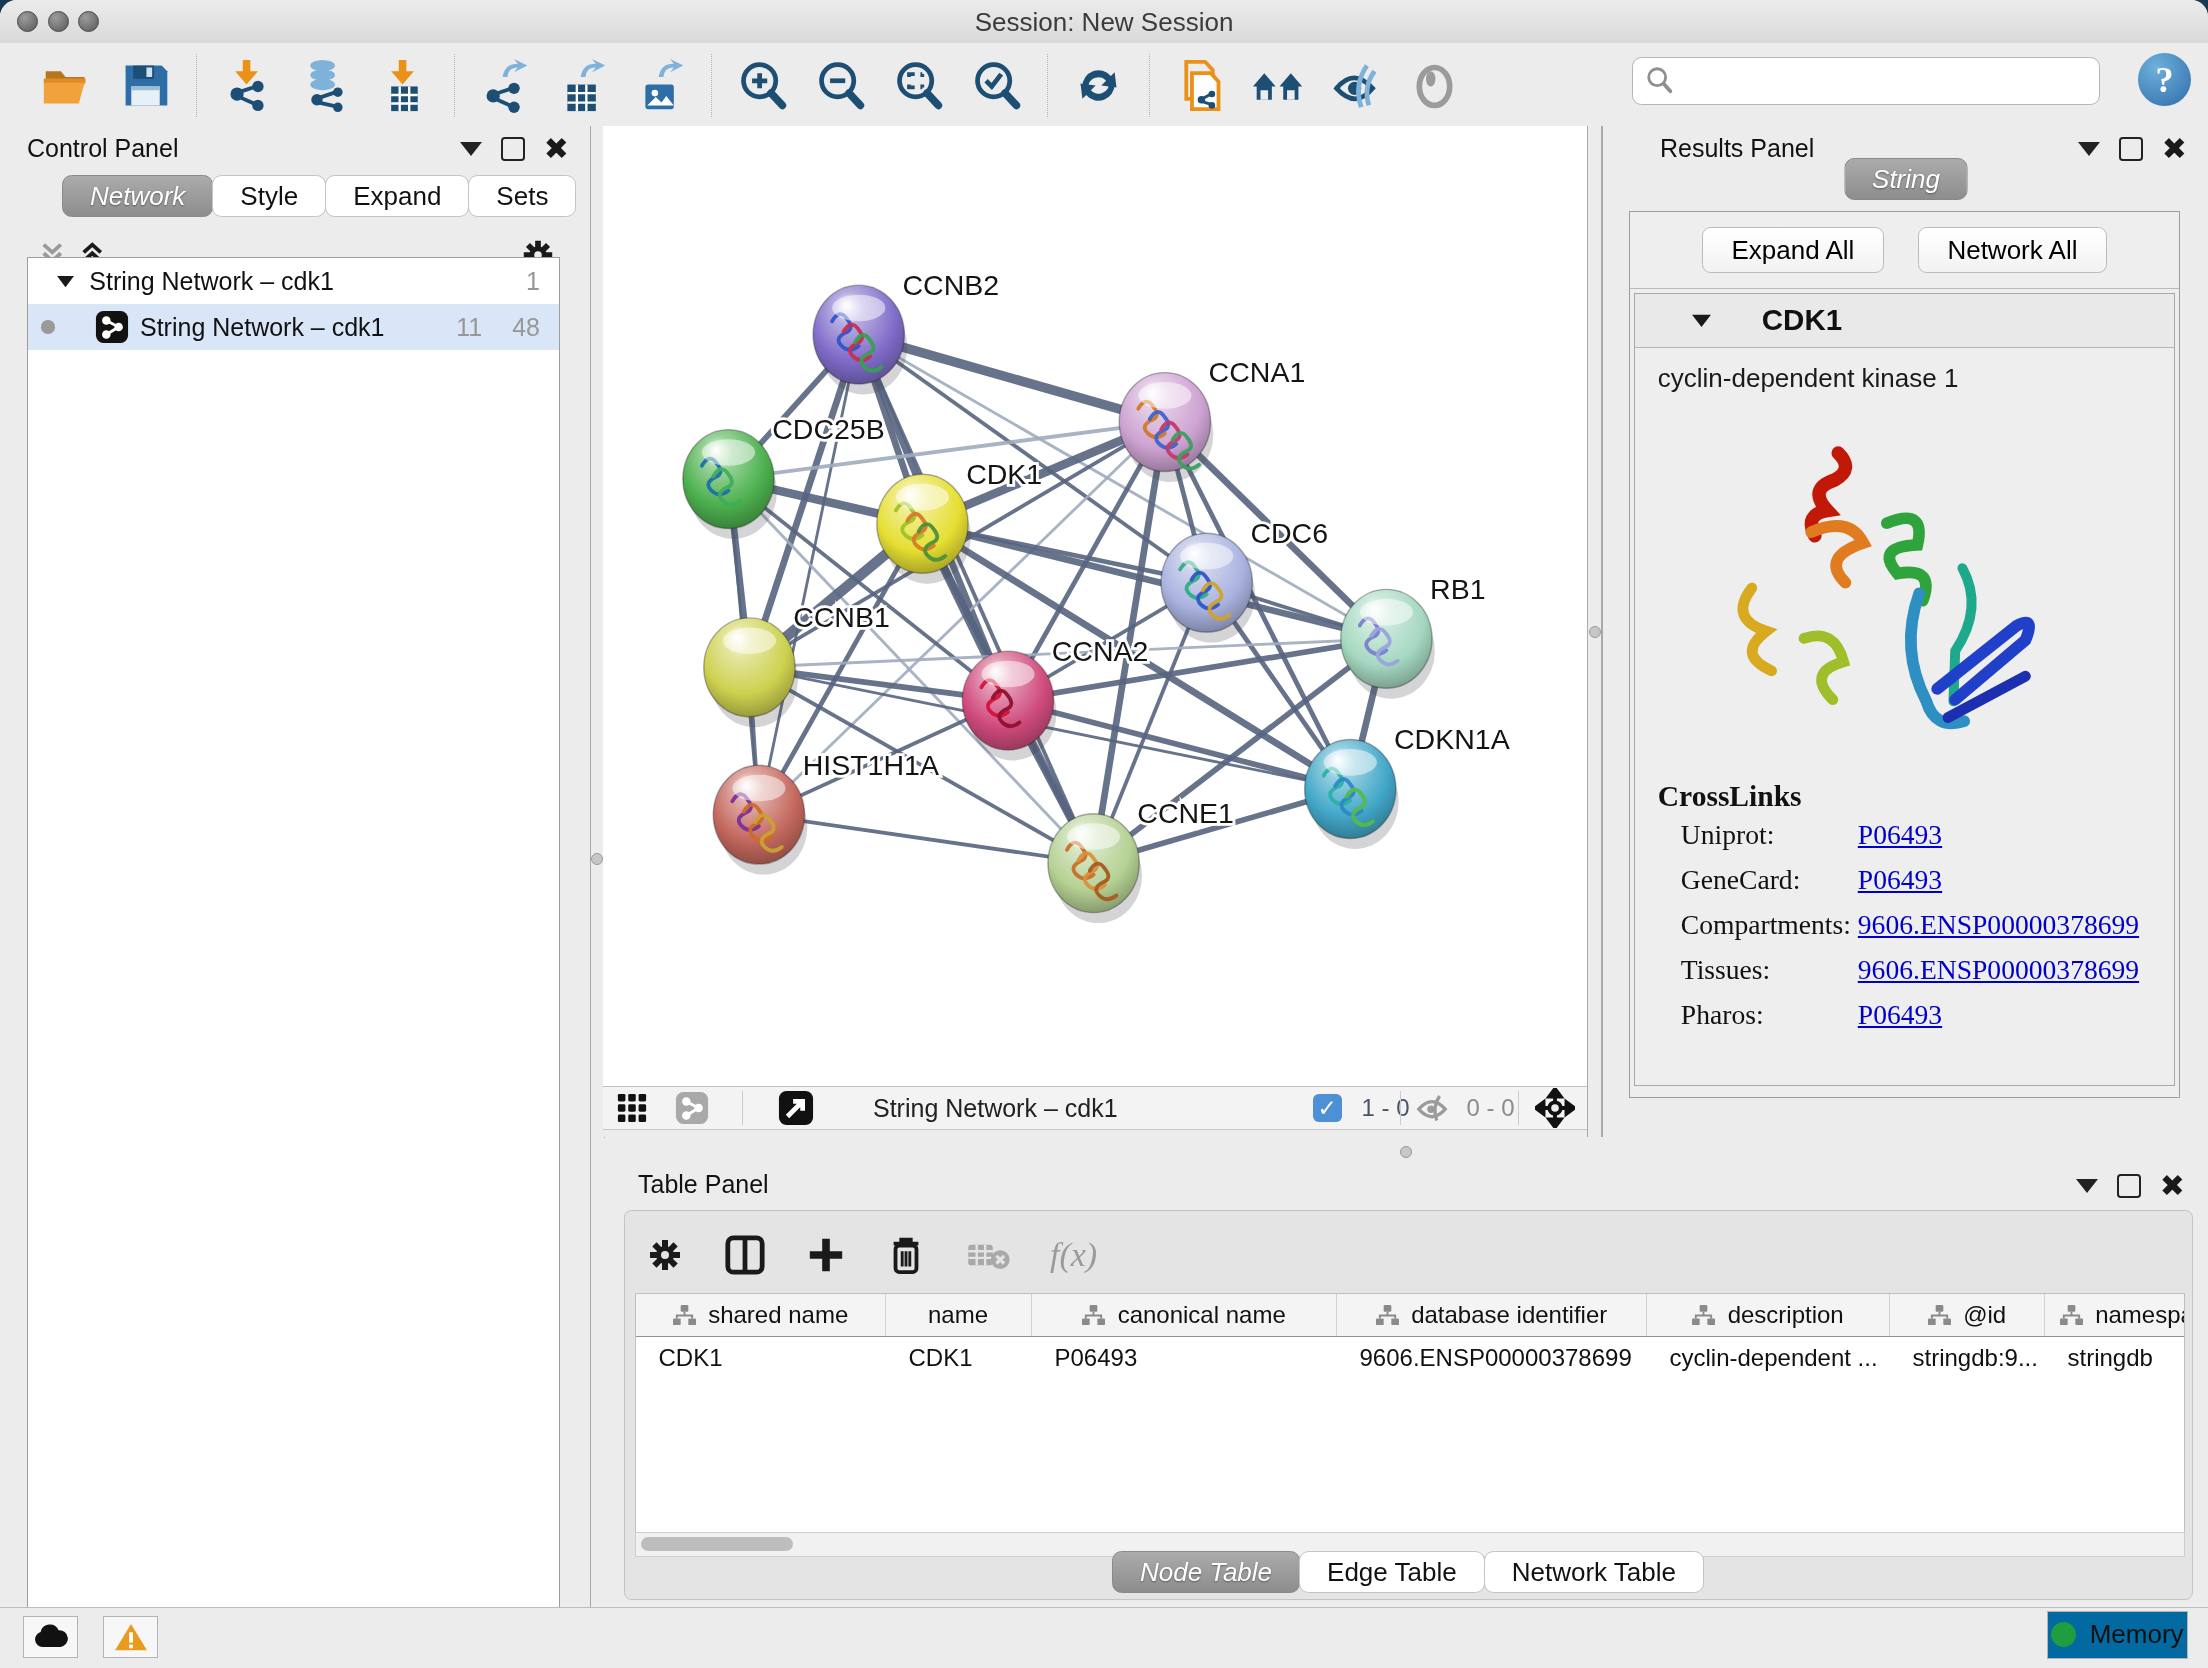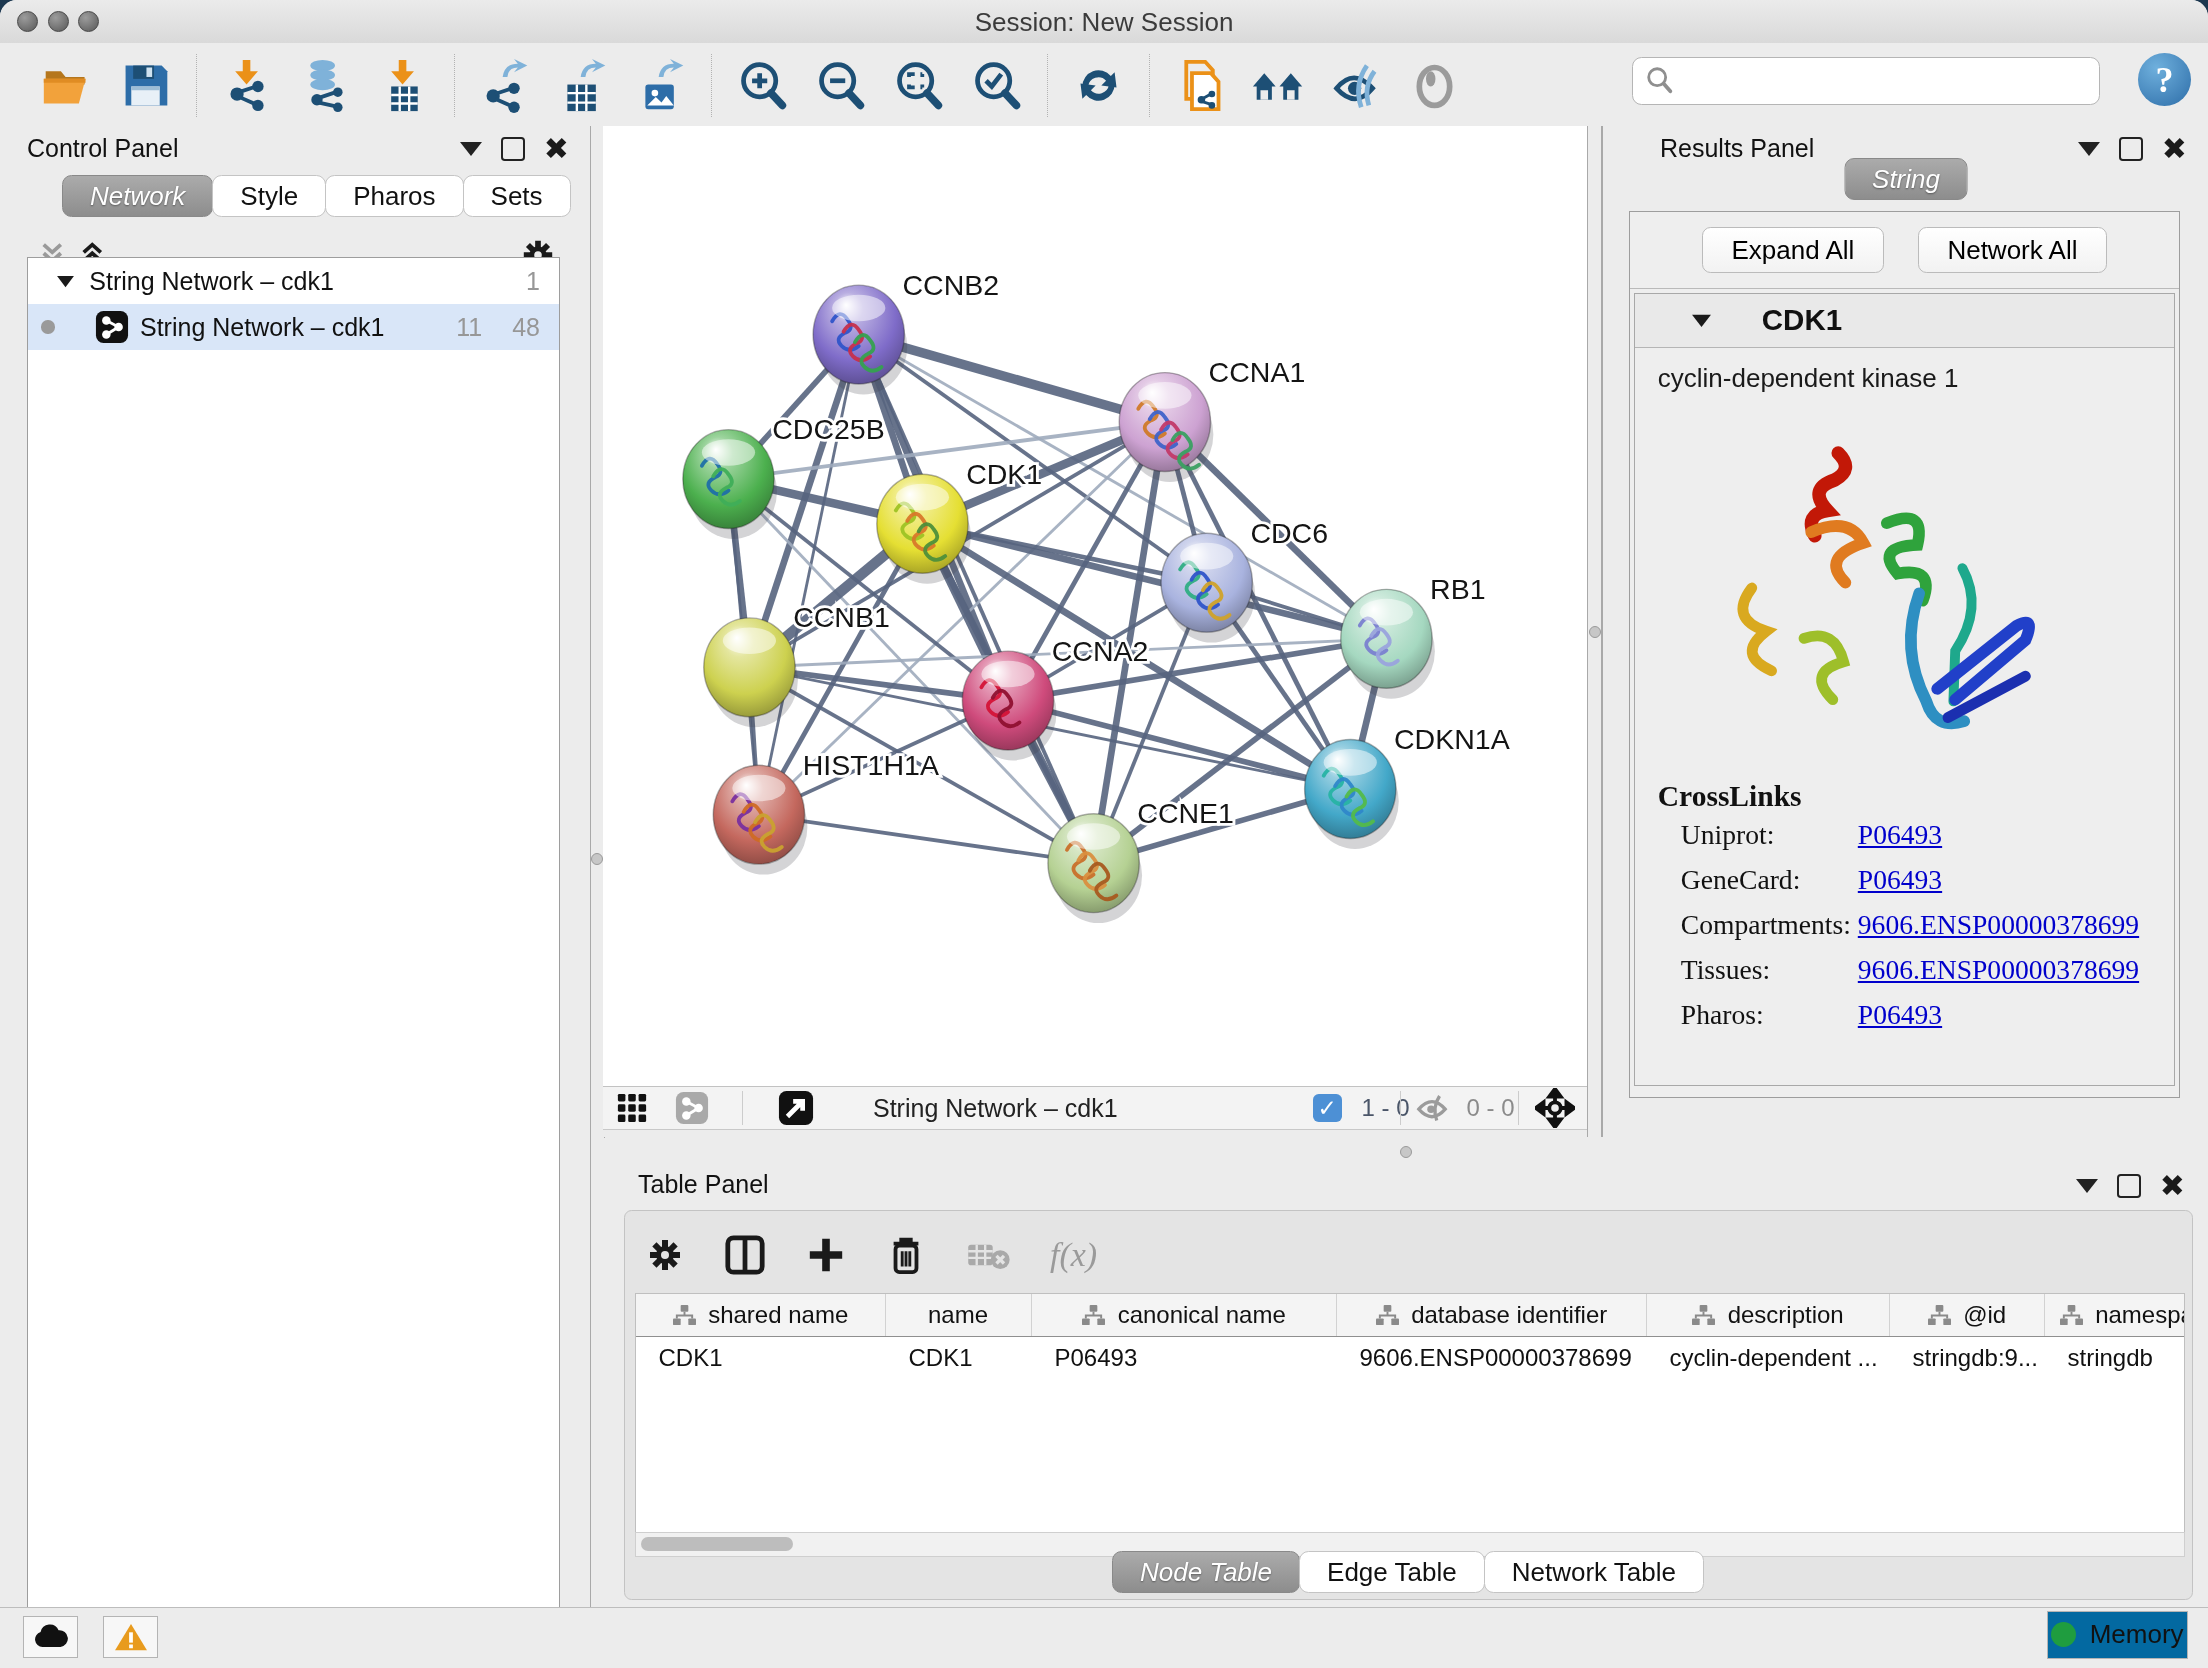--- a/index.html
+++ b/index.html
@@ -263,21 +263,21 @@
 
   <div class="control-panel">
     <div class="cp-head">
       <div class="cp-title">Control Panel</div>
       <div class="cp-icons phead-ic">
         <div class="tri-down"></div>
         <div class="boxic"></div>
         <div class="xic">✖</div>
       </div>
     </div>
-    <div class="cp-tabs"><div class="tab sel">Network</div><div class="tab">Style</div><div class="tab">Pharos</div><div class="tab">Sets</div></div>
+    <div class="cp-tabs"><div class="tab sel">Network</div><div class="tab">Style</div><div class="tab">Expand</div><div class="tab">Sets</div></div>
     <div class="np-toolbar">
       <div class="chev" style="left:38px">
         <svg width="28.5" height="28.5" viewBox="0 0 30 30">
             <path d="M6 6 l9 8 9-8 M6 15 l9 8 9-8" stroke="#9a9a9a" stroke-width="4" fill="none"></path>
           </svg>
       </div>
       <div class="chev" style="left:78px">
         <svg width="28.5" height="28.5" viewBox="0 0 30 30">
             <path d="M6 14 l9-8 9 8 M6 23 l9-8 9 8" stroke="#1a1a1a" stroke-width="4" fill="none"></path>
           </svg>

